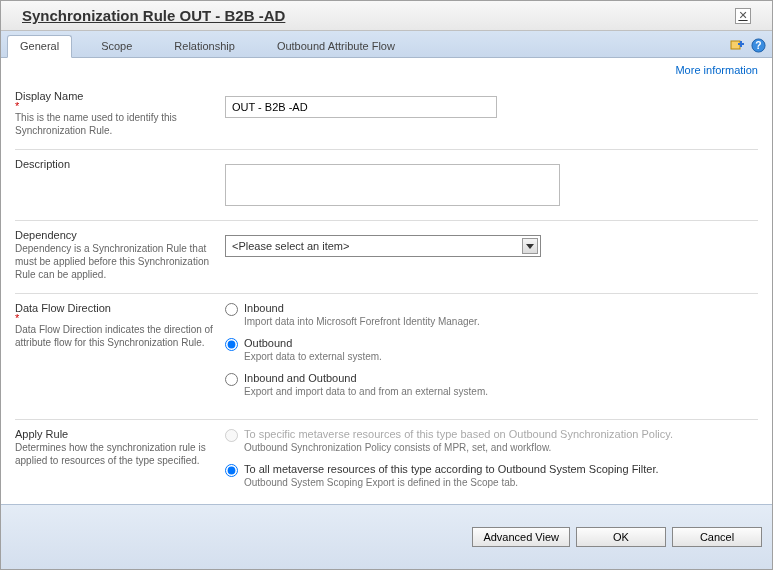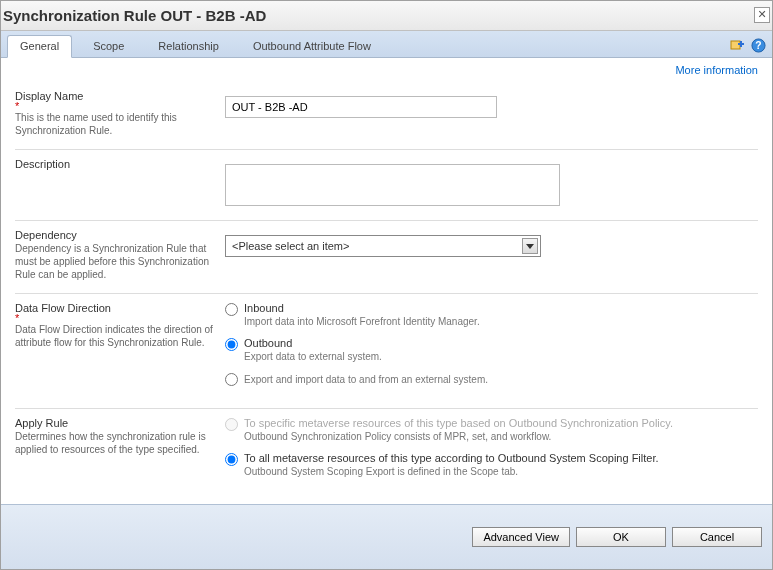--- a/index.html
+++ b/index.html
@@ -1,22 +1,22 @@
 <!DOCTYPE html>
 <html><head>
 <meta charset="utf-8">
 <style>
 * { box-sizing: border-box; margin: 0; padding: 0; }
 body { font-family: "Segoe UI", Tahoma, sans-serif; font-size: 11px; color: #333; background: #fff; }
 .dialog { width: 773px; height: 570px; border: 1px solid #a0a0a0; background: #fff; display: flex; flex-direction: column; }
-.titlebar { background: linear-gradient(to bottom, #f8f8f8, #e8e8e8); border-bottom: 1px solid #c0c0c0; padding: 6px 2px; display: flex; align-items: flex-start; justify-content: space-between; }
+.titlebar { background: linear-gradient(to bottom, #f8f8f8, #e8e8e8); border-bottom: 1px solid #c0c0c0; padding: 6px 21px; display: flex; align-items: flex-end; justify-content: space-between; text-decoration: underline; }
 .titlebar h1 { font-size: 15px; font-weight: 600; color: #333; }
 .close-btn { width: 16px; height: 16px; border: 1px solid #999; background: #fff; font-size: 11px; line-height: 12px; text-align: center; cursor: pointer; color: #555; }
 .tabstrip { background: linear-gradient(to bottom, #d6e3f3, #c8d8ec); border-bottom: 1px solid #a8b8cc; padding: 4px 6px 0 6px; display: flex; align-items: flex-end; justify-content: space-between; }
-.tabs { display: flex; gap: 8px; }
+.tabs { display: flex; gap: 16px; }
 .tab { padding: 4px 12px 5px 12px; font-size: 11px; color: #444; cursor: pointer; border: 1px solid transparent; border-bottom: none; }
 .tab.active { background: #fff; border: 1px solid #a8b8cc; border-bottom: 1px solid #fff; margin-bottom: -1px; border-radius: 3px 3px 0 0; }
 .tab-icons { display: flex; gap: 6px; align-items: center; padding-bottom: 4px; }
 .icon-btn { width: 16px; height: 16px; cursor: pointer; display: flex; align-items: center; justify-content: center; }
 .content { flex: 1; overflow: auto; padding: 4px 14px 6px 14px; border-radius: 8px; }
 .more-info { text-align: right; color: #0066cc; font-size: 11px; cursor: pointer; padding: 2px 0 6px 0; }
 .field-row { display: flex; padding: 8px 0 12px 0; border-bottom: 1px solid #ddd; }
 .field-row.last { border-bottom: none; }
 .field-label { width: 210px; flex-shrink: 0; padding-right: 12px; }
 .field-label .lbl { font-size: 11px; color: #333; display: block; }
@@ -130,20 +130,21 @@
         <label class="radio-option">
           <input type="radio" name="dfd" checked="" style="">
           <div>
             <div class="opt-label">Outbound</div>
             <div class="opt-desc">Export data to external system.</div>
           </div>
         </label>
         <label class="radio-option">
           <input type="radio" name="dfd" style="">
           <div>
+            <div class="opt-label">Inbound and Outbound</div>
             <div class="opt-desc">Export and import data to and from an external system.</div>
           </div>
         </label>
       </div>
     </div>
 
     <div class="field-row last">
       <div class="field-label">
         <span class="lbl">Apply Rule</span>
         <div class="desc">Determines how the synchronization rule is applied to resources of the type specified.</div>

